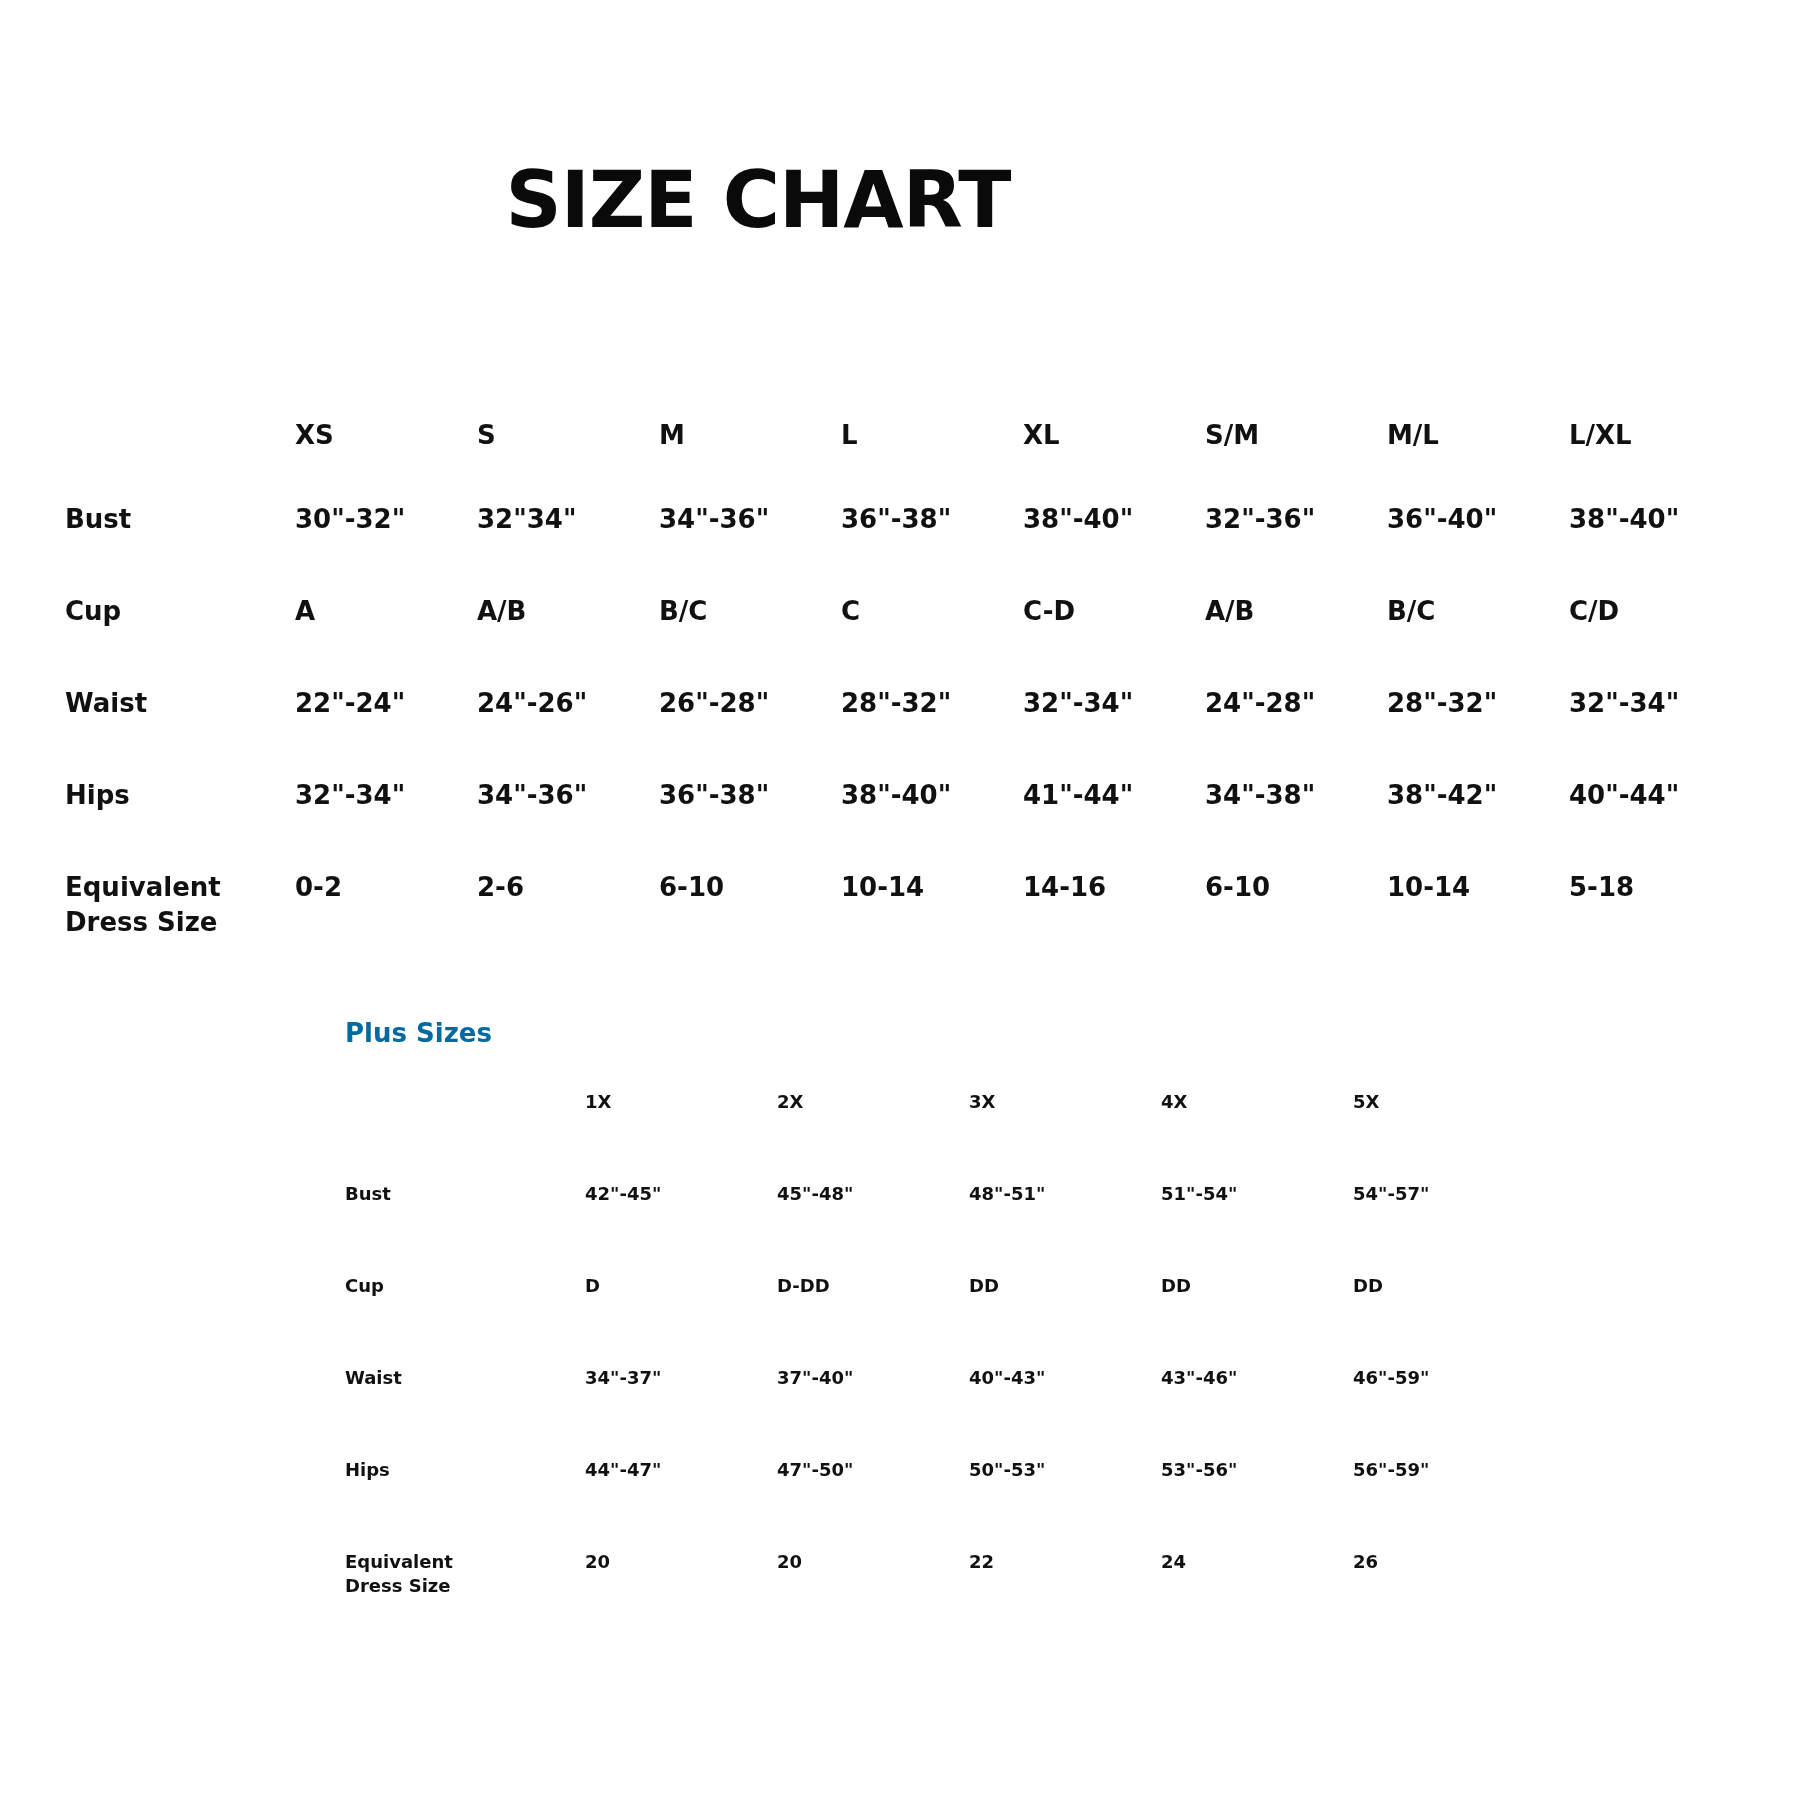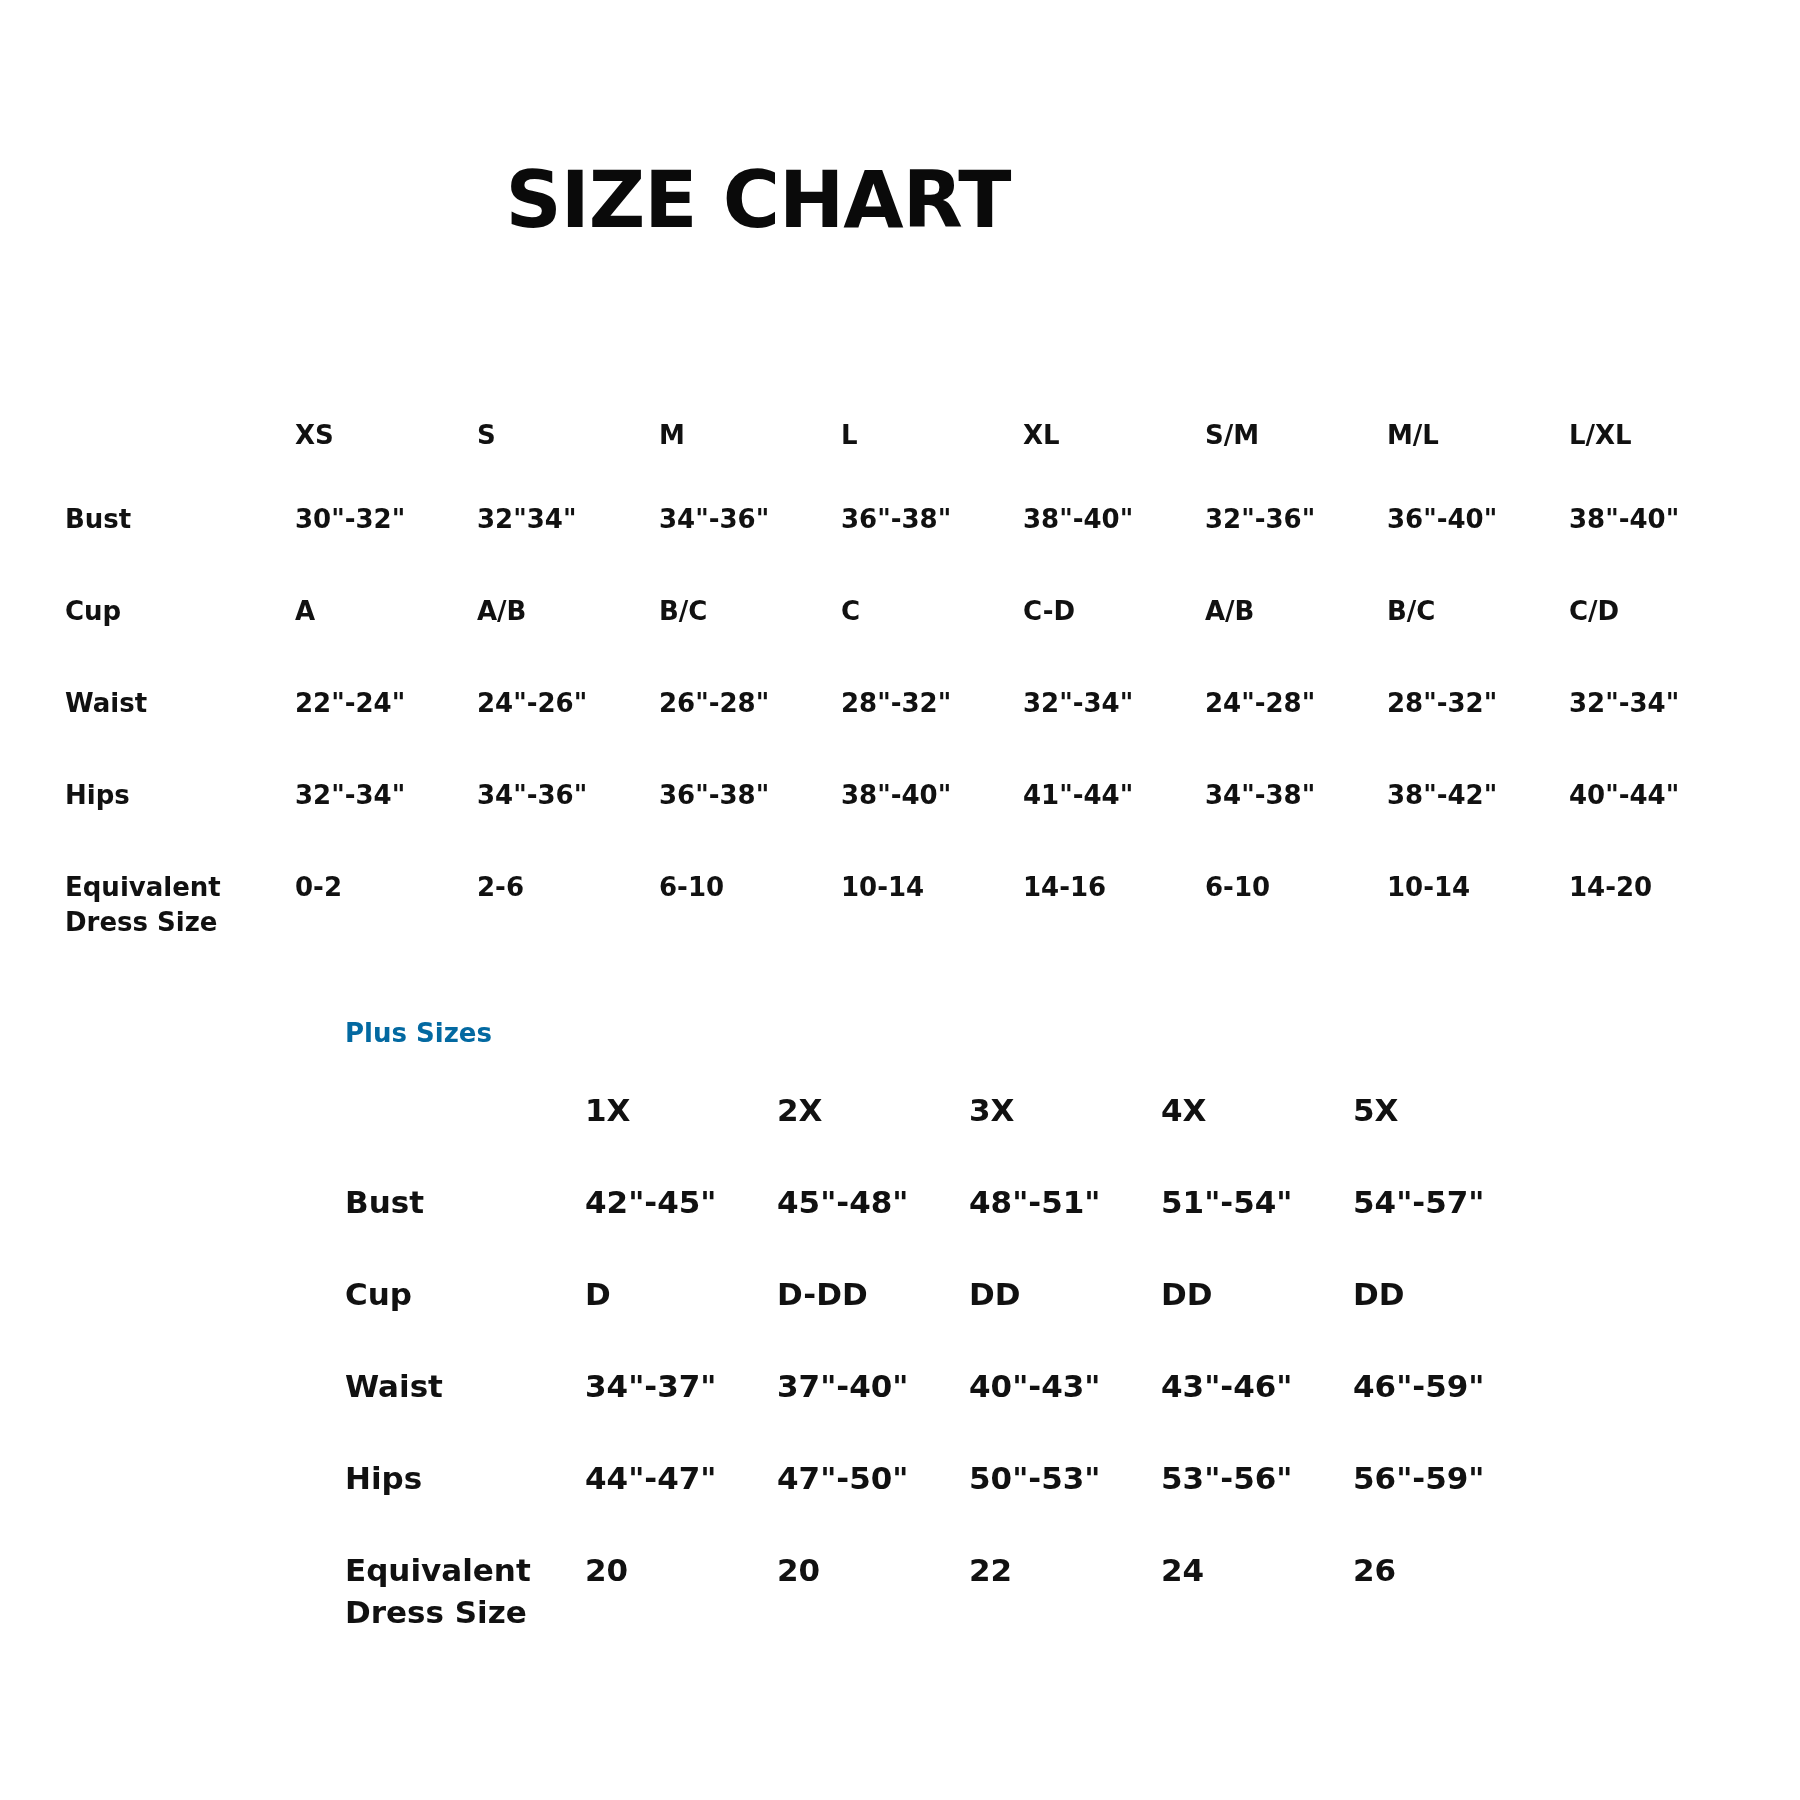--- a/index.html
+++ b/index.html
@@ -84,21 +84,21 @@
     left: 345px;
     width: 1180px;
   }
   .plus-table col.lbl { width: 240px; }
   .plus-table col.sz  { width: 192px; }
   .plus-table th, .plus-table td {
     text-align: left;
     vertical-align: top;
     padding: 0;
     font-weight: 700;
-    font-size: 31px;
+    font-size: 18px;
     color: #111111;
     line-height: 1.34;
   }
   .plus-table thead th { height: 92px; }
   .plus-table tbody tr { height: 92px; }
   .plus-table tbody tr.tall { height: 112px; }
 </style>
 </head>
 <body>
 
@@ -181,21 +181,21 @@
           <span>Equivalent</span>
           <span class="l2">Dress Size</span>
         </td>
         <td class="vmid">0-2</td>
         <td class="vmid">2-6</td>
         <td class="vmid">6-10</td>
         <td class="vmid">10-14</td>
         <td class="vmid">14-16</td>
         <td class="vmid">6-10</td>
         <td class="vmid">10-14</td>
-        <td class="vmid">14-20</td>
+        <td class="vmid">5-18</td>
       </tr>
     </tbody>
   </table>
 
   <div class="plus-heading">Plus Sizes</div>
 
   <table class="plus-table">
     <colgroup>
       <col class="lbl">
         <col class="sz">

